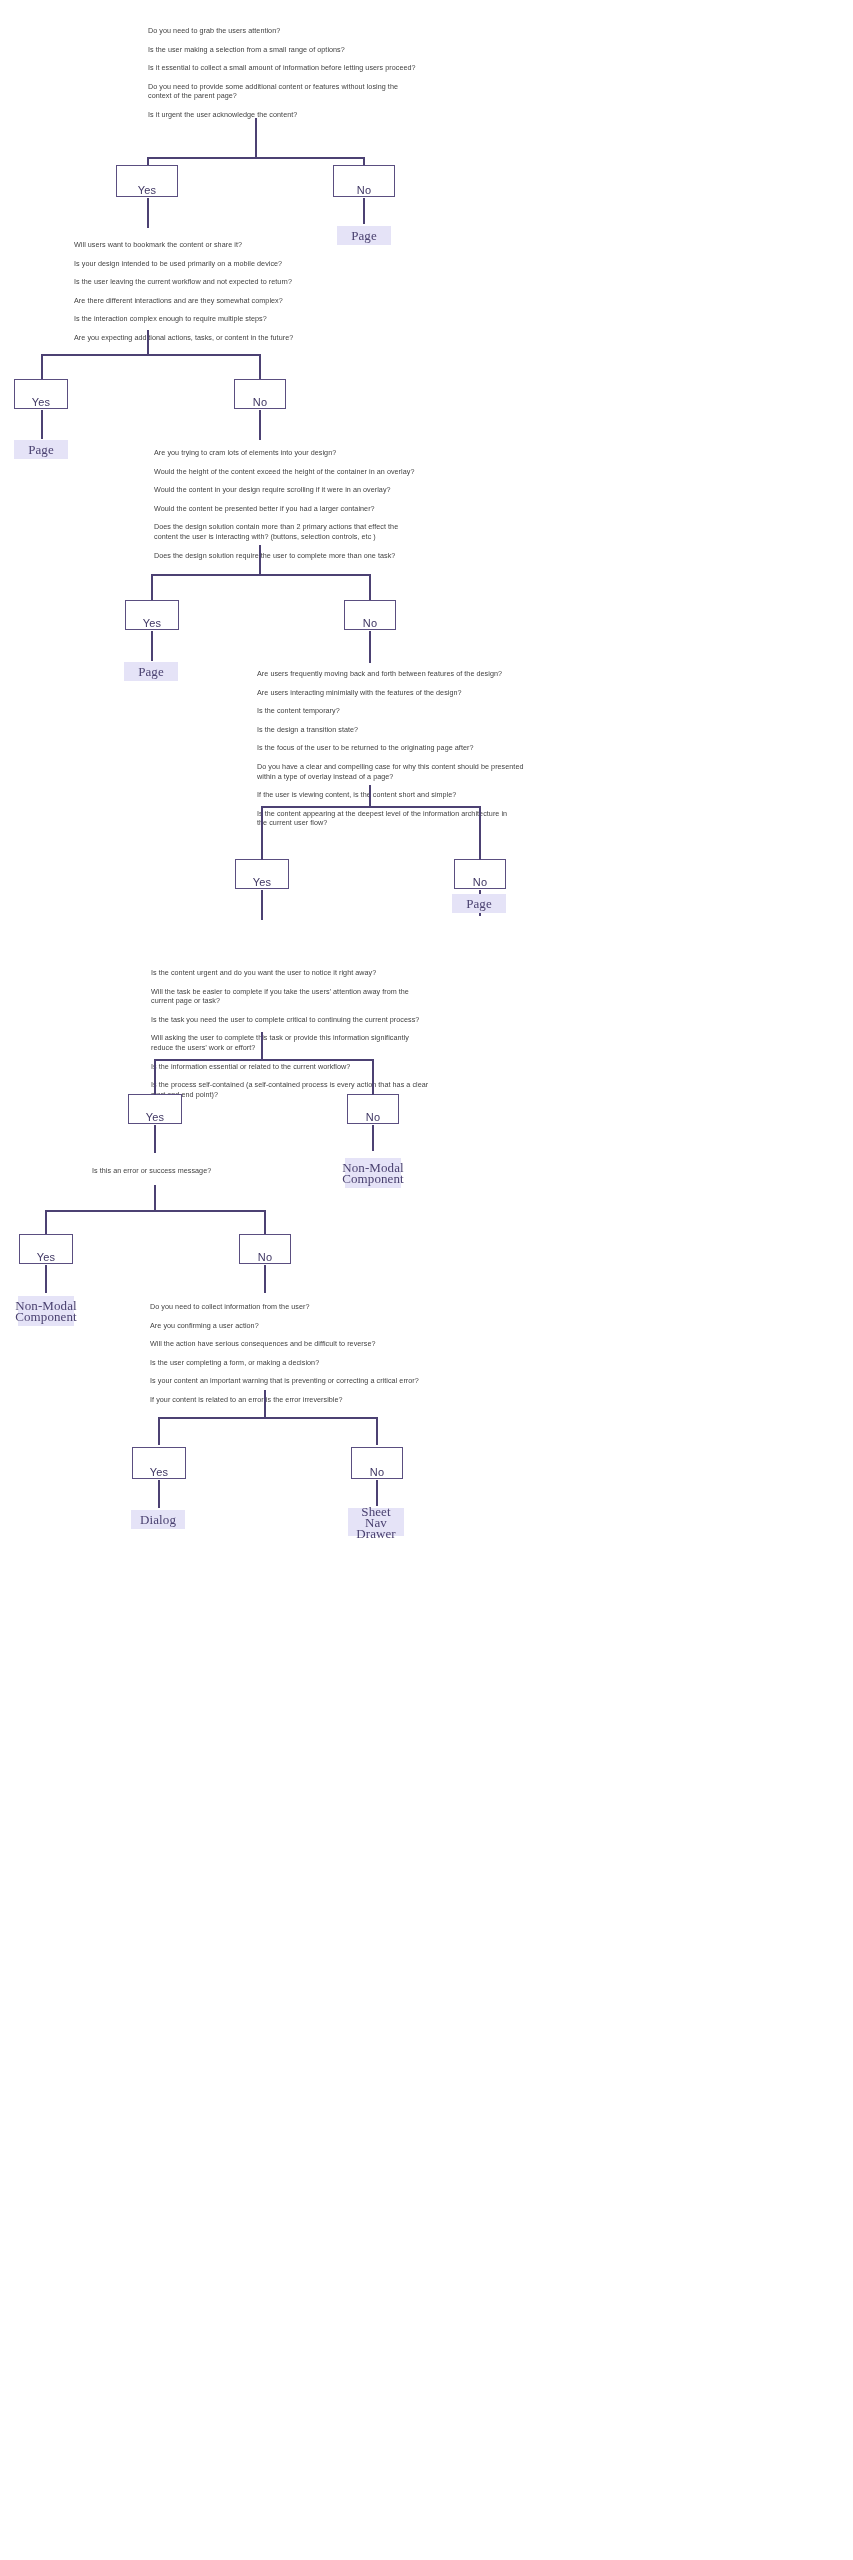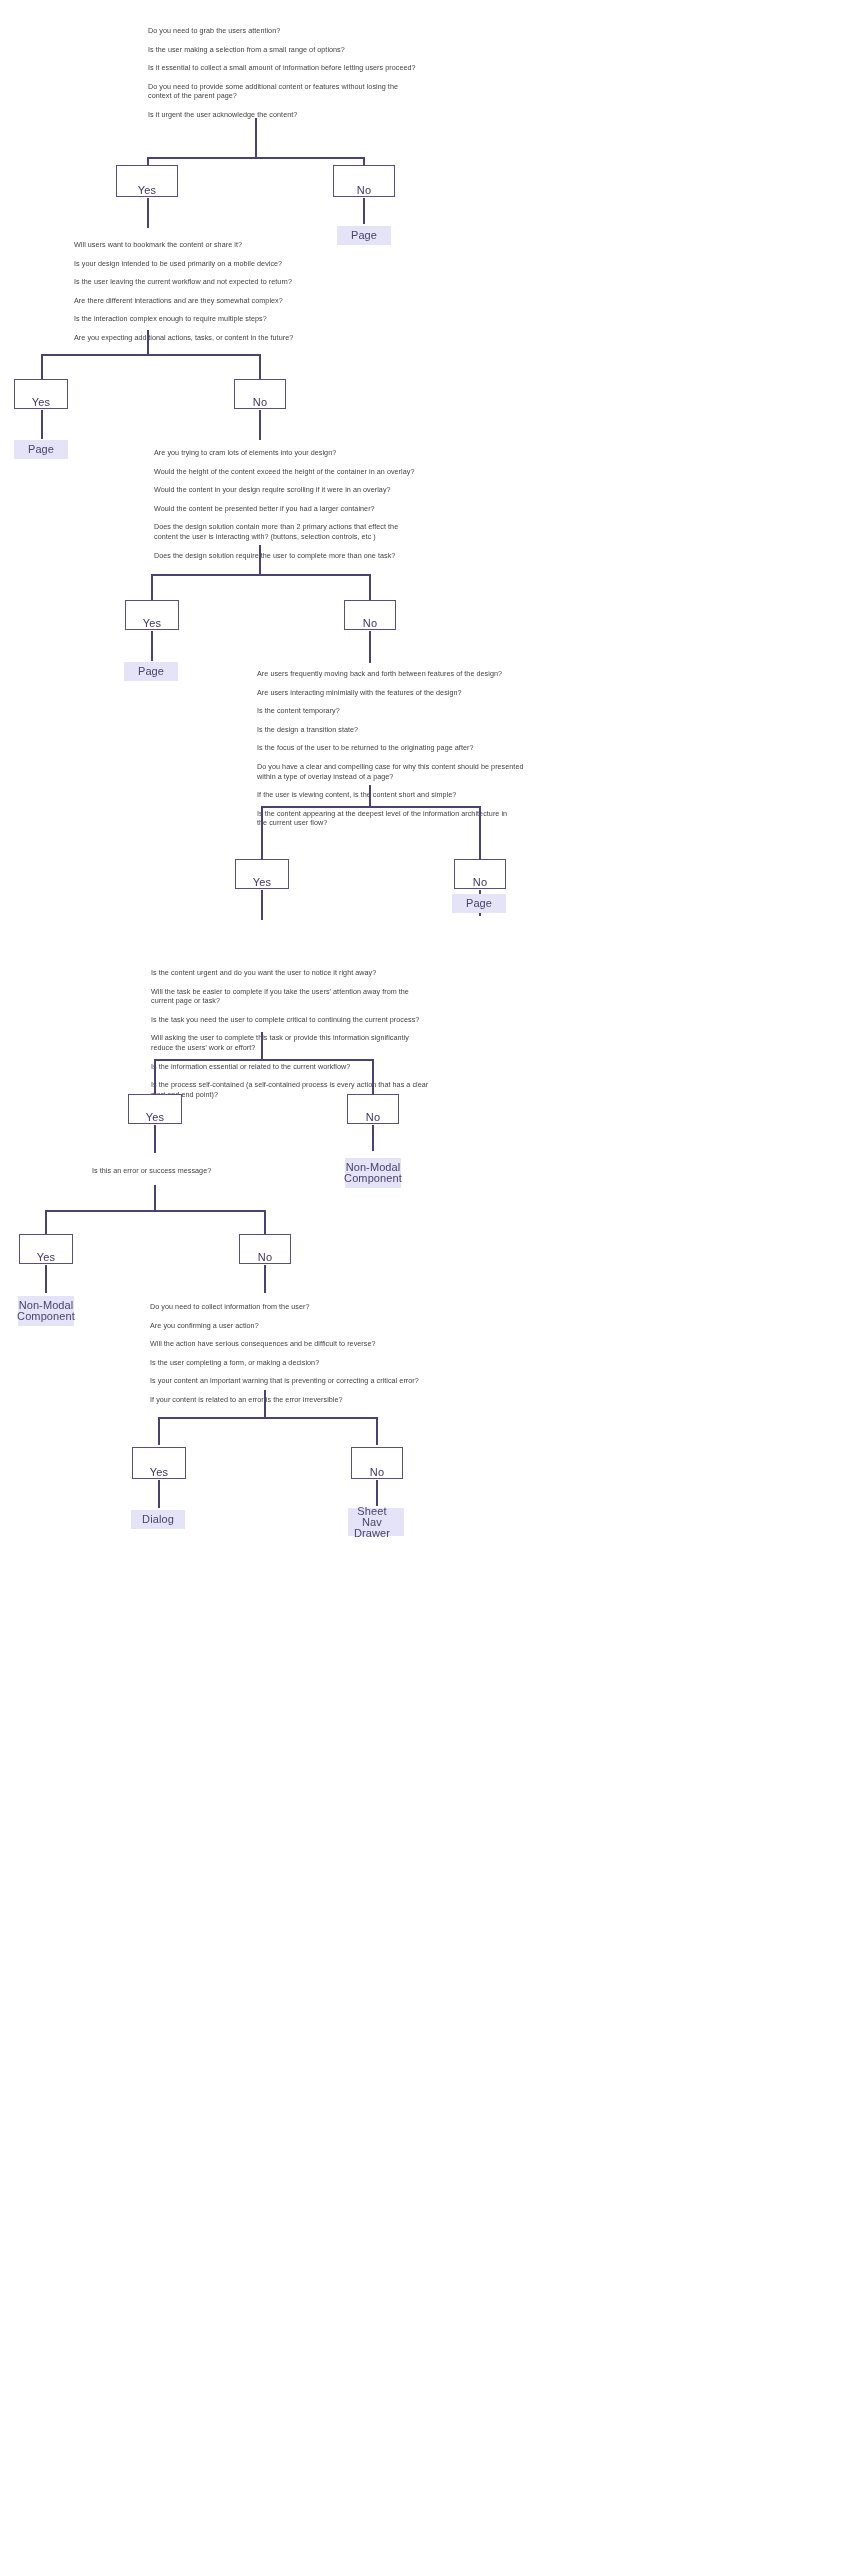--- a/index.html
+++ b/index.html
@@ -39,25 +39,26 @@
 
   
   .chip{
     position:absolute;
     box-sizing:border-box;
     background:#e5e3f7;
     display:flex;
     align-items:center;
     justify-content:center;
     text-align:center;
-    font-size:11px;
+    font-size:13px;
     line-height:11px;
     color:#4a4170;
     white-space:pre-line;
     letter-spacing:.1px;
+    font-family:Liberation Serif, serif;
   }
 
   
   .vline{position:absolute;background:#4c4173;width:2px;}
   .hline{position:absolute;background:#4c4173;height:2px;}
 </style>
 </head>
 <body>
 
 <div class="chart">
@@ -231,18 +232,18 @@
     <span>Yes</span>
   </div>
   <div class="dbox" style="left:351px;top:1447px;width:52px;height:32px;">
     <span>No</span>
   </div>
   <div class="vline" style="left:158px;top:1480px;height:28px;"></div>
   <div class="vline" style="left:376px;top:1480px;height:26px;"></div>
   <div class="chip" style="left:131px;top:1510px;width:54px;height:19px;">
     <span>Dialog</span>
   </div>
-  <div class="chip" style="left:348px;top:1508px;width:56px;height:28px;padding:2px 14px;justify-content:flex-end;">
+  <div class="chip" style="left:348px;top:1508px;width:56px;height:28px;padding:2px 14px;">
     <span>Sheet
 Nav Drawer</span>
   </div>
 
 </div>
 
 </body></html>

